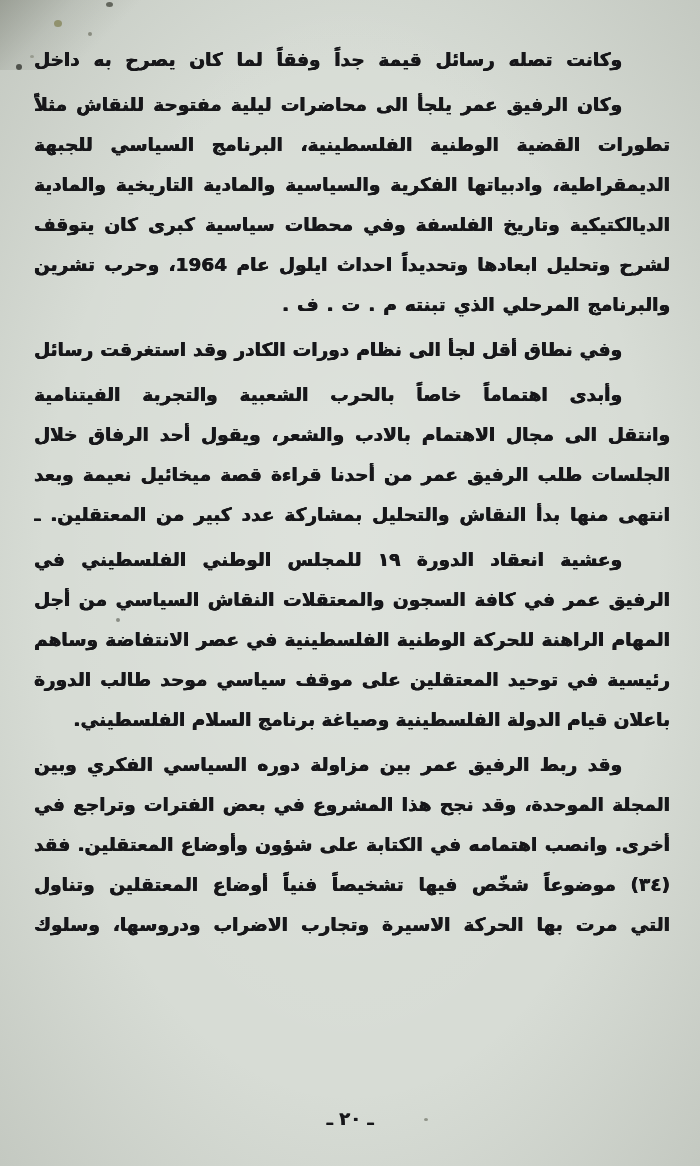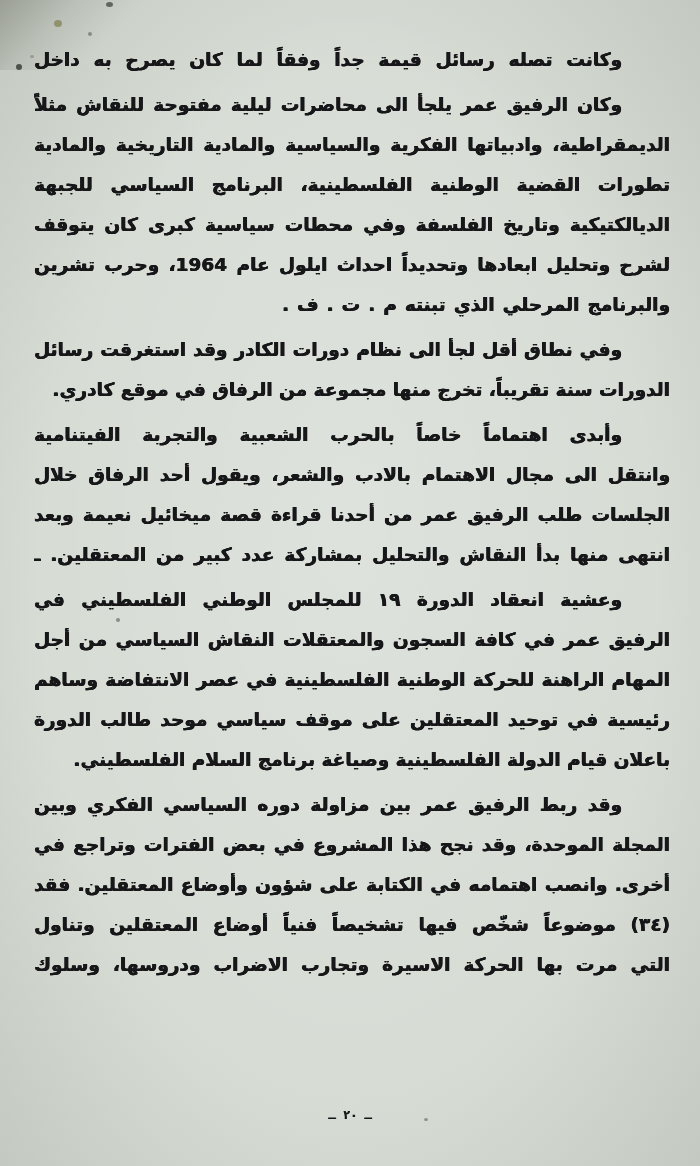--- a/index.html
+++ b/index.html
@@ -54,49 +54,47 @@
   .line.end { text-align-last: right; }
   .line.inset { text-align-last: right; padding-left: 248px; }
 
   .page-number {
     position: absolute;
     top: 1108px; left: 0; right: 0;
     text-align: center;
     direction: rtl;
     color: #17171a;
     font-weight: 700;
-    font-size: 12px;
+    font-size: 18px;
     letter-spacing: 2px;
     text-shadow: 0.4px 0.4px 0 currentColor;
-    font-family: Liberation Mono, monospace;
   }
 </style>
 </head>
 <body>
 
 <div class="page">
   <div class="corner-shade"></div>
   <div class="speck s1"></div>
   <div class="speck s2"></div>
   <div class="speck s3"></div>
   <div class="speck s4"></div>
   <div class="speck s5"></div>
   <div class="speck s6"></div>
   <div class="speck s7"></div>
 
   <div class="text-block">
       <div class="line start end">وكانت تصله رسائل قيمة جداً وفقاً لما كان يصرح به داخل السجن.</div>
       <div class="line start">وكان الرفيق عمر يلجأ الى محاضرات ليلية مفتوحة للنقاش مثلاً حول</div>
+      <div class="line body">تطورات القضية الوطنية الفلسطينية، البرنامج السياسي للجبهة</div>
       <div class="line body">الديمقراطية، وادبياتها الفكرية والسياسية والمادية التاريخية والمادية</div>
-      <div class="line body">تطورات القضية الوطنية الفلسطينية، البرنامج السياسي للجبهة</div>
       <div class="line body">الديالكتيكية وتاريخ الفلسفة وفي محطات سياسية كبرى كان يتوقف مطولاً</div>
       <div class="line body">لشرح وتحليل ابعادها وتحديداً احداث ايلول عام 1964، وحرب تشرين</div>
       <div class="line inset">والبرنامج المرحلي الذي تبنته م . ت . ف . عام ١٩٧٤ .</div>
       <div class="line start">وفي نطاق أقل لجأ الى نظام دورات الكادر وقد استغرقت رسائل</div>
-      <div class="line end">الدورات سنة تقريباً، تخرج منها مجموعة من الرفاق في موقع كادري.</div>
       <div class="line start">وأبدى اهتماماً خاصاً بالحرب الشعبية والتجربة الفيتنامية والجزائرية</div>
       <div class="line body">وانتقل الى مجال الاهتمام بالادب والشعر، ويقول أحد الرفاق خلال احدى</div>
       <div class="line body">الجلسات طلب الرفيق عمر من أحدنا قراءة قصة ميخائيل نعيمة وبعد أن</div>
       <div class="line body">انتهى منها بدأ النقاش والتحليل بمشاركة عدد كبير من المعتقلين. ـ مقابلة</div>
       <div class="line start">وعشية انعقاد الدورة ١٩ للمجلس الوطني الفلسطيني في الجزائر، قاد</div>
       <div class="line body">الرفيق عمر في كافة السجون والمعتقلات النقاش السياسي من أجل صياغة</div>
       <div class="line body">المهام الراهنة للحركة الوطنية الفلسطينية في عصر الانتفاضة وساهم مساهمة</div>
       <div class="line body">رئيسية في توحيد المعتقلين على موقف سياسي موحد طالب الدورة ١٩</div>
       <div class="line end">باعلان قيام الدولة الفلسطينية وصياغة برنامج السلام الفلسطيني.</div>
       <div class="line start">وقد ربط الرفيق عمر بين مزاولة دوره السياسي الفكري وبين اصدار</div>

